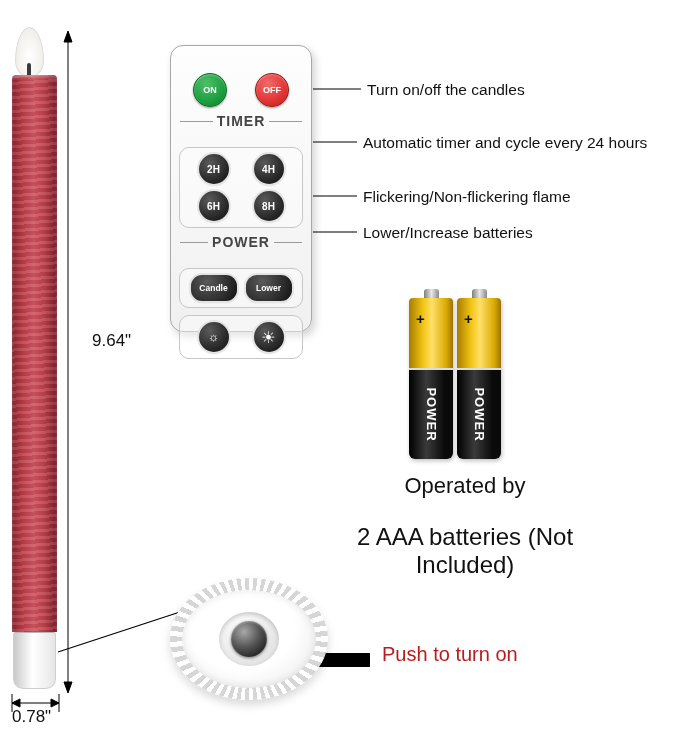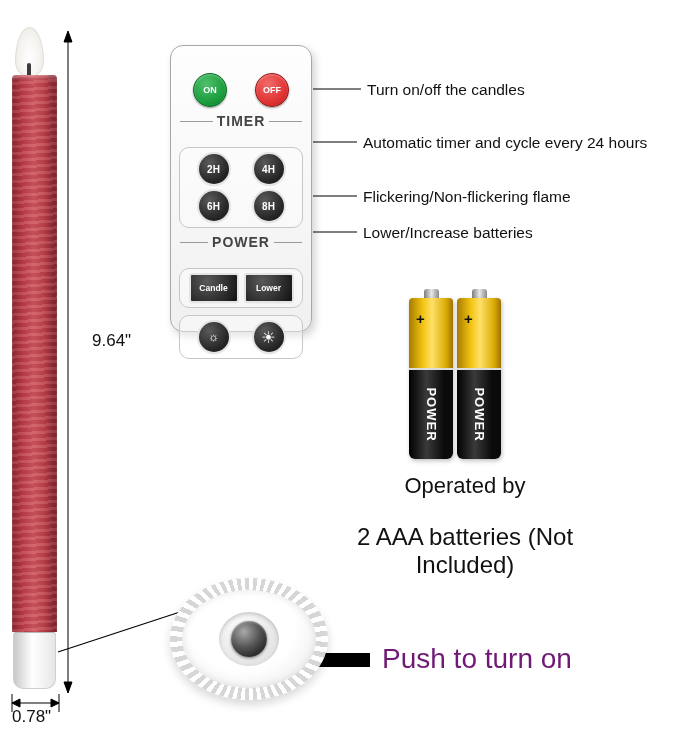--- a/index.html
+++ b/index.html
@@ -36,21 +36,21 @@
   .rbtn-off{background:radial-gradient(circle at 38% 30%,#f06a6a,#e23434 60%,#b01d1d);border:1px solid #941717;}
   .group-label{display:flex;align-items:center;width:100%;gap:4px;margin-top:6px;
     font-size:14px;font-weight:bold;letter-spacing:1px;color:#444;}
   .group-label::before,.group-label::after{content:"";flex:1;height:1px;background:#9a9a9a;}
   .group-box{border:1px solid #c6c6c6;border-radius:10px;width:124px;box-sizing:border-box;
     display:grid;grid-template-columns:1fr 1fr;justify-items:center;row-gap:7px;padding:6px 6px;margin-top:18px;background:rgba(255,255,255,0.4);}
   .dbtn{width:30px;height:30px;border-radius:50%;display:flex;align-items:center;justify-content:center;
     color:#fff;font-weight:bold;font-size:10px;cursor:pointer;
     background:radial-gradient(circle at 35% 30%,#5a5a5a,#262626 65%,#111);
     box-shadow:0 0 0 2px #e4e4e4, 0 1px 2px rgba(0,0,0,0.45);}
-  .obtn{width:46px;height:26px;border-radius:1px;display:flex;align-items:center;justify-content:center;
+  .obtn{width:46px;height:26px;border-radius:11px;display:flex;align-items:center;justify-content:center;
     color:#fff;font-weight:bold;font-size:8.5px;cursor:pointer;
     background:radial-gradient(circle at 35% 25%,#5a5a5a,#262626 70%,#111);
     box-shadow:0 0 0 2px #e4e4e4, 0 1px 2px rgba(0,0,0,0.45);}
   .glyph-sm{font-size:12px;font-weight:normal;}
   .glyph-lg{font-size:16px;font-weight:normal;}
 
   
   .callout{position:absolute;color:#111;font-size:15.5px;white-space:nowrap;}
   .callout-1{left:367px;top:81px;}
   .callout-2{left:363px;top:134px;}
@@ -82,21 +82,21 @@
   .base-face{position:absolute;left:12px;top:12px;width:134px;height:98px;border-radius:50%;
     background:radial-gradient(ellipse at 45% 38%,#ffffff 50%,#f0f0f0 80%,#dedede 100%);
     box-shadow:inset 0 0 8px rgba(0,0,0,0.10);}
   .base-hub{position:absolute;left:49px;top:34px;width:60px;height:54px;border-radius:50%;
     background:radial-gradient(circle at 40% 32%,#ffffff,#e2e2e2 75%,#cfcfcf);
     box-shadow:inset 0 2px 4px rgba(0,0,0,0.18);}
   .push-button{position:absolute;left:61px;top:43px;width:36px;height:36px;border-radius:50%;cursor:pointer;
     background:radial-gradient(circle at 36% 30%,#a9a9a9,#565656 45%,#1c1c1c 85%);
     box-shadow:0 1px 3px rgba(0,0,0,0.5), inset 0 1px 2px rgba(255,255,255,0.4);}
 
-  .push-label{position:absolute;left:382px;top:643px;font-size:28px;color:#701a75;white-space:nowrap;}
+  .push-label{position:absolute;left:382px;top:643px;font-size:20px;color:#b91c1c;white-space:nowrap;}
 
   .lines{position:absolute;left:0;top:0;pointer-events:none;}
 </style>
 </head>
 <body>
 
 <div class="canvas">
 
   <div class="flame"></div>
   <div class="wick"></div>

